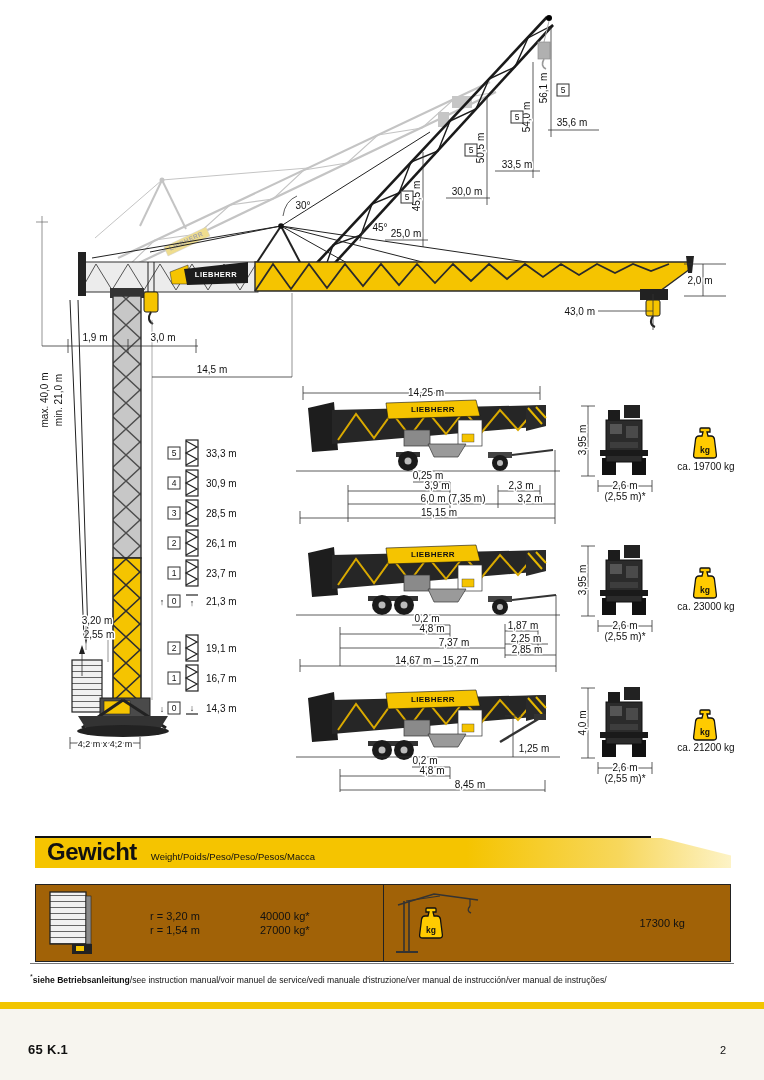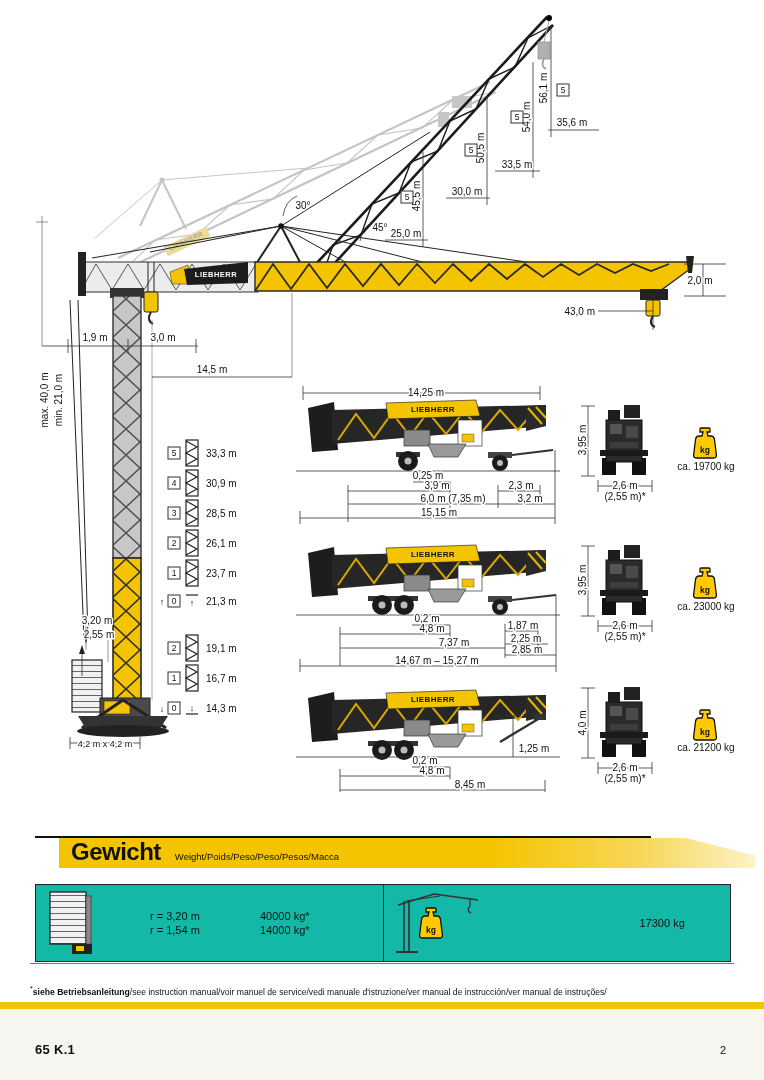--- a/index.html
+++ b/index.html
@@ -15,38 +15,38 @@
   .brand-black{font-size:8px;font-weight:bold;fill:#111;text-anchor:middle;letter-spacing:.4px;}
   .brand-ghost{font-size:6.5px;font-weight:bold;fill:#a8a8a8;text-anchor:middle;letter-spacing:.4px;}
   .kgtxt{font-size:8.5px;font-weight:bold;fill:#111;text-anchor:middle;}
   .ln{stroke:#333;stroke-width:.8;fill:none;}
   .lnlight{stroke:#666;stroke-width:.7;fill:none;}
   .ghost{stroke:#c4c4c4;fill:none;}
 
   .banner{position:absolute;left:35px;top:838px;width:696px;height:30px;
     background:linear-gradient(to right,#f5c400 0%,#f5c400 62%,#f7d75c 84%,#fdf3c6 100%);
     clip-path:polygon(0 0,90% 0,100% 58%,100% 100%,0 100%);
-    display:flex;align-items:flex-end;padding:0 0 4px 12px;box-sizing:border-box;margin-left:24px;}
+    display:flex;align-items:flex-end;padding:0 0 4px 12px;box-sizing:border-box;}
   .banner-line{position:absolute;left:35px;top:836px;width:616px;height:2px;background:#111;}
   .banner h1{margin:0;font-size:24px;font-weight:bold;letter-spacing:-.5px;line-height:1;}
   .banner .sub{font-size:9.5px;font-weight:normal;margin:0 0 2px 14px;}
 
   .wtable{position:absolute;left:35px;top:884px;width:696px;height:78px;border:1.3px solid #222;
-    display:flex;box-sizing:border-box;background:#14b8a6;}
+    display:flex;box-sizing:border-box;background:#a16207;}
   .wcell{flex:1;display:flex;align-items:center;padding:6px 10px;box-sizing:border-box;}
   .wcell.right{border-left:1.3px solid #222;}
   .wgrid{display:grid;grid-template-columns:110px 110px;row-gap:2px;margin-left:52px;font-size:11px;}
   .w17300{font-size:11px;margin-left:150px;}
 
   .footnote{position:absolute;left:30px;top:963px;width:704px;border-top:1px solid #777;
-    padding-top:20px;font-size:8.6px;line-height:1.45;}
+    padding-top:8px;font-size:8.6px;line-height:1.45;}
   .footnote b{font-weight:bold;}
   .yellowbar{position:absolute;left:0;top:1002px;width:764px;height:7px;background:#f2c500;}
   .footerarea{position:absolute;left:0;top:1009px;width:764px;height:71px;background:#f7f5ef;}
-  .model{position:absolute;left:35px;top:1042px;font-size:13px;font-weight:bold;letter-spacing:.3px;}
+  .model{position:absolute;left:28px;top:1042px;font-size:13px;font-weight:bold;letter-spacing:.3px;}
   .pagenum{position:absolute;right:38px;top:1044px;font-size:11px;}
 </style>
 </head>
 <body>
 
 <div id="page">
 
 <svg width="764" height="830" viewBox="0 0 764 830">
   <defs>
     <pattern id="latgray" width="28" height="26" patternUnits="userSpaceOnUse">
@@ -474,21 +474,21 @@
     <svg width="52" height="66" viewBox="0 0 52 66">
       <rect x="4" y="2" width="36" height="52" fill="url(#ballast)" stroke="#222" stroke-width="1.3"></rect>
       <rect x="40" y="6" width="5" height="48" fill="#8a8a8a" stroke="#222" stroke-width=".6"></rect>
       <rect x="26" y="54" width="20" height="10" fill="#222"></rect>
       <rect x="30" y="56" width="8" height="5" fill="#f5c400"></rect>
     </svg>
     <div class="wgrid">
       <span>r = 3,20 m</span>
       <span>40000 kg*</span>
       <span>r = 1,54 m</span>
-      <span>14000 kg*</span>
+      <span>27000 kg*</span>
     </div>
   </div>
   <div class="wcell right">
     <svg width="96" height="68" viewBox="0 0 96 68">
       <line x1="10" y1="12" x2="10" y2="62" stroke="#333" stroke-width="1.6"></line>
       <line x1="15" y1="12" x2="15" y2="62" stroke="#333" stroke-width="1.6"></line>
       <line x1="2" y1="63" x2="24" y2="63" stroke="#333" stroke-width="2"></line>
       <polyline points="4,16 40,5 84,11" stroke="#333" stroke-width="1.6" fill="none"></polyline>
       <line x1="12" y1="12" x2="46" y2="7" stroke="#333" stroke-width="1"></line>
       <line x1="76" y1="10" x2="76" y2="17" stroke="#333" stroke-width="1.2"></line>

